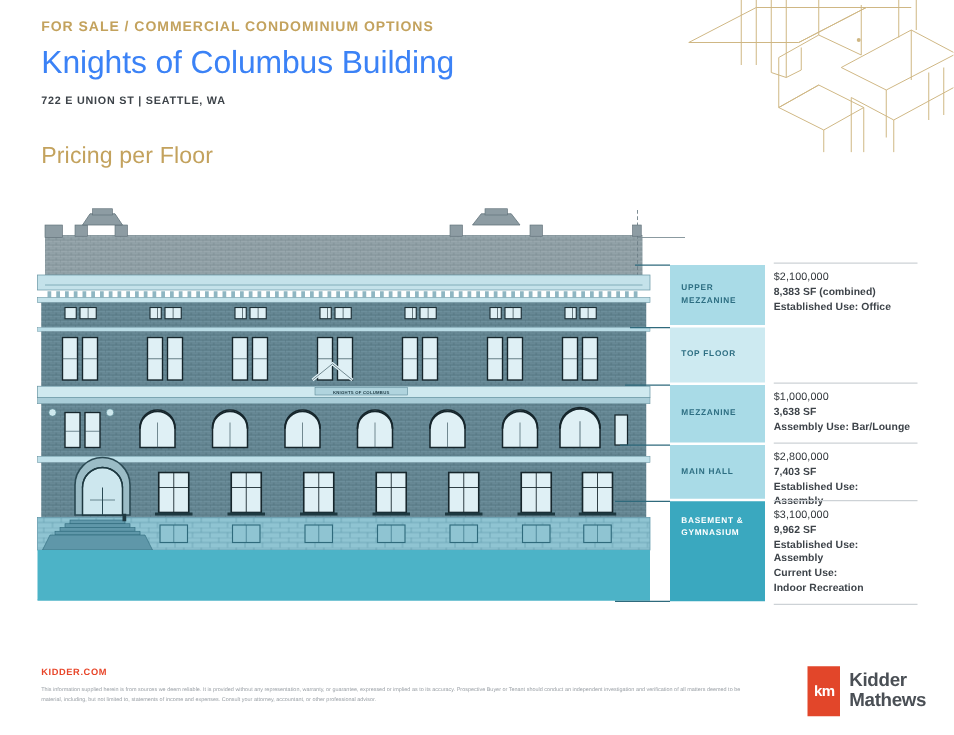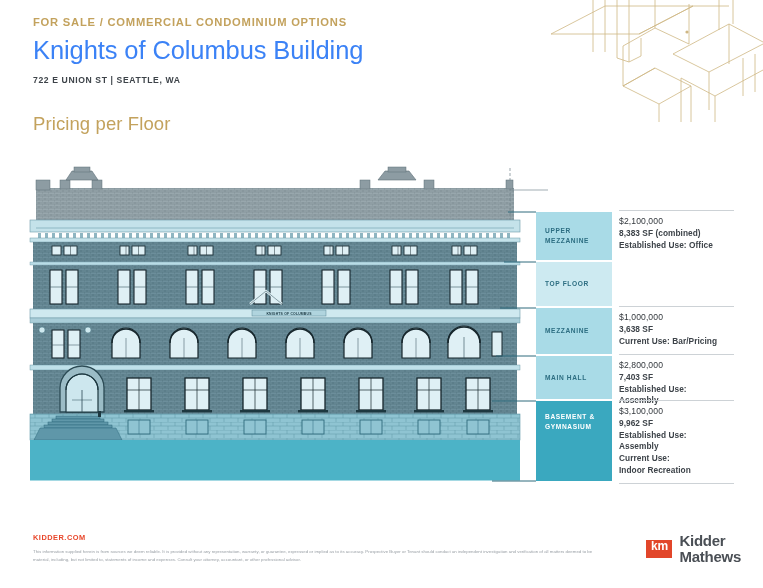--- a/index.html
+++ b/index.html
@@ -135,24 +135,24 @@
     text-align: left;
   }
   .logo {
     position: absolute;
     right: 22px; top: 533px;
     display: flex;
     align-items: center;
     gap: 7px;
   }
   .logo-mark {
-    width: 26px; height: 18px;
+    width: 26px; height: 40px;
     background: #e2462a;
     display: flex;
-    align-items: flex-start;
+    align-items: center;
     justify-content: center;
   }
   .logo-mark span {
     color: #ffffff;
     font-size: 12px;
     font-weight: bold;
     letter-spacing: -0.4px;
     line-height: 1;
   }
   .logo-text {
@@ -540,21 +540,21 @@
     <div class="price-item" style="top:66px;">
       <div class="price-amount">$2,100,000</div>
       <div class="price-detail">8,383 SF (combined)</div>
       <div class="price-detail">Established Use: Office</div>
     </div>
 
     <div class="price-rule" style="top:156px;"></div>
     <div class="price-item" style="top:162px;">
       <div class="price-amount">$1,000,000</div>
       <div class="price-detail">3,638 SF</div>
-      <div class="price-detail">Current Use: Bar/Pricing</div>
+      <div class="price-detail">Assembly Use: Bar/Lounge</div>
     </div>
 
     <div class="price-rule" style="top:204px;"></div>
     <div class="price-item" style="top:210px;">
       <div class="price-amount">$2,800,000</div>
       <div class="price-detail">7,403 SF</div>
       <div class="price-detail">Established Use:</div>
       <div class="price-detail">Assembly</div>
     </div>
 

